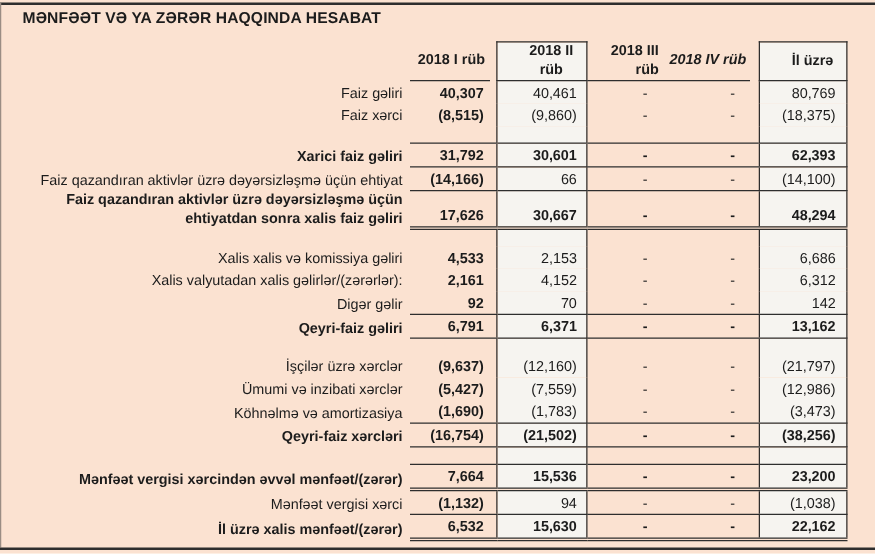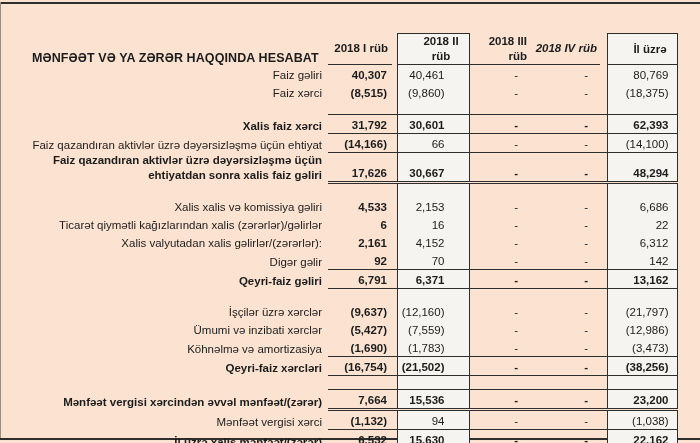--- a/index.html
+++ b/index.html
@@ -12,40 +12,40 @@
   #page{
     width:700px;height:443px;position:relative;overflow:hidden;
     background:var(--pagebg);color:var(--txt);
     font-family:"Liberation Sans","DejaVu Sans",sans-serif;
     box-sizing:border-box;
   }
   .topline{position:absolute;top:2px;left:0;right:0;height:2px;background:var(--bd);}
   .leftline{position:absolute;top:2px;bottom:5px;left:0;width:1px;background:#9a8d84;}
   .bottomline{position:absolute;bottom:3px;left:0;right:0;height:2px;background:var(--bd);}
   .title{
-    position:absolute;top:7px;left:32px;
-    font-size:12.5px;font-weight:bold;letter-spacing:.1px;margin-top:44px;
+    position:absolute;top:7px;left:18px;
+    font-size:12.5px;font-weight:bold;letter-spacing:.1px;
   }
   table{
     position:absolute;top:33px;left:28px;
     border-collapse:collapse;table-layout:fixed;
     font-size:11.5px;line-height:15px;
   }
   th,td{padding:0;margin:0;vertical-align:bottom;font-weight:normal;overflow:hidden;}
   thead th{height:20px;font-weight:bold;vertical-align:middle;}
   td{height:18px;}
   tr.spacer td{height:13px;}
   .lbl{text-align:right;padding-right:6px;}
   .num{text-align:right;}
   .bold{font-weight:bold;}
   .box{background:var(--boxbg);border-left:1px solid var(--bd);border-right:1px solid var(--bd);}
   thead .box{border-top:1px solid var(--bd);padding-left:16px;}
   thead .hl{border-bottom:1px solid var(--bd);}
   .c1{padding-right:5px;font-weight:bold;}
-  .c2{padding-right:24px;}
+  .c2{padding-right:7px;}
   .c3{padding-right:14px;}
   .c4{padding-right:12px;}
   .c5{padding-right:8px;}
   thead .h1{padding-right:4px;text-align:right;}
   thead .h3{padding-right:5px;text-align:right;}
   thead .h4{padding-right:3px;text-align:right;font-style:italic;}
   thead .h2,thead .h5{text-align:center;}
   .lt{border-top:1px solid var(--bd);}
   .lbs{border-bottom:1px solid var(--bd);}
   .lbd{border-bottom:3px double var(--bd);}
@@ -108,21 +108,21 @@
           <td class="lbl"></td>
           <td class="c1 num"></td>
           <td class="g1"></td>
           <td class="c2 num box"></td>
           <td class="c3 num"></td>
           <td class="c4 num"></td>
           <td class="g2"></td>
           <td class="c5 num box"></td>
         </tr>
         <tr>
-          <td class="lbl bold">Xalis faiz xərci</td>
+          <td class="lbl bold">Xarici faiz gəliri</td>
           <td class="c1 num lt lbs bold">31,792</td>
           <td class="g1 lt lbs bold"></td>
           <td class="c2 num box lt lbs bold">30,601</td>
           <td class="c3 num lt lbs bold">-</td>
           <td class="c4 num lt lbs bold">-</td>
           <td class="g2 lt lbs bold"></td>
           <td class="c5 num box lt lbs bold">62,393</td>
         </tr>
         <tr>
           <td class="lbl">Faiz qazandıran aktivlər üzrə dəyərsizləşmə üçün ehtiyat</td>
@@ -158,30 +158,20 @@
           <td class="lbl">Xalis xalis və komissiya gəliri</td>
           <td class="c1 num">4,533</td>
           <td class="g1"></td>
           <td class="c2 num box">2,153</td>
           <td class="c3 num">-</td>
           <td class="c4 num">-</td>
           <td class="g2"></td>
           <td class="c5 num box">6,686</td>
         </tr>
         <tr>
-          <td class="lbl">Ticarət qiymətli kağızlarından xalis (zərərlər)/gəlirlər</td>
-          <td class="c1 num">6</td>
-          <td class="g1"></td>
-          <td class="c2 num box">16</td>
-          <td class="c3 num">-</td>
-          <td class="c4 num">-</td>
-          <td class="g2"></td>
-          <td class="c5 num box">22</td>
-        </tr>
-        <tr>
           <td class="lbl">Xalis valyutadan xalis gəlirlər/(zərərlər):</td>
           <td class="c1 num">2,161</td>
           <td class="g1"></td>
           <td class="c2 num box">4,152</td>
           <td class="c3 num">-</td>
           <td class="c4 num">-</td>
           <td class="g2"></td>
           <td class="c5 num box">6,312</td>
         </tr>
         <tr>

